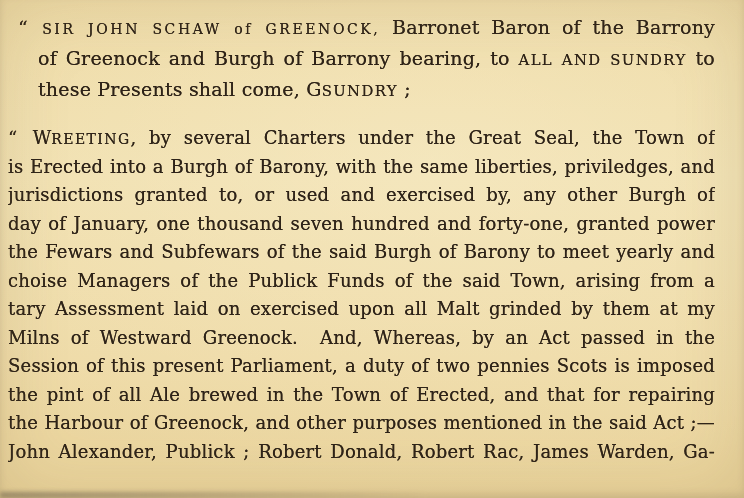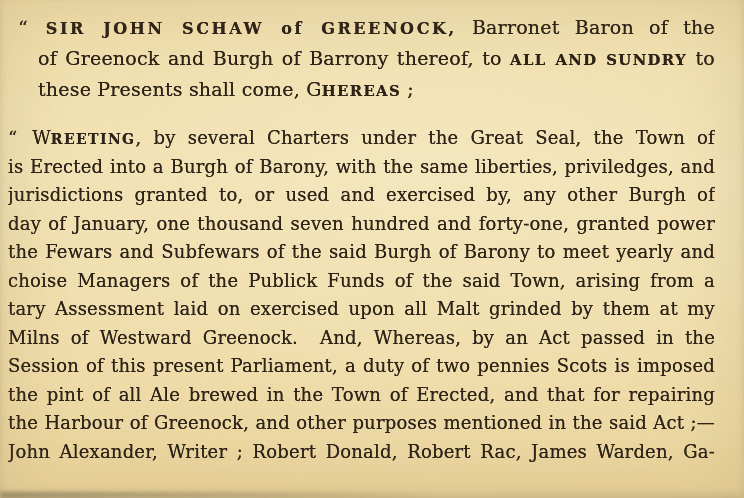--- a/index.html
+++ b/index.html
@@ -31,43 +31,43 @@
     text-align:justify;
     overflow:hidden;
     letter-spacing:0.2px;
     text-shadow:0 0 0.6px rgba(46,35,24,0.85);
     white-space:normal;
   }
   .line::after{content:"";display:inline-block;width:100%;height:0;}
   .line.no-just{text-align:left;}
   .line.no-just::after{content:none;}
   .line.indent{padding-left:20px;}
-  .seg-caps{font-size:16px;letter-spacing:2.6px;font-weight:bold;}
-  .seg-smallcaps{font-size:0.78em;letter-spacing:1.4px;font-weight:bold;}
+  .seg-caps{font-size:14px;letter-spacing:2.6px;}
+  .seg-smallcaps{font-size:0.78em;letter-spacing:1.4px;}
   .seg-quote{letter-spacing:1.5px;}
   .seg-plain{}
 </style>
 </head>
 <body>
 
 <div class="page">
   <div class="para p0">
       <div class="line"><span class="seg-quote">“ </span><span class="seg-caps">SIR JOHN SCHAW of GREENOCK,</span><span class="seg-plain"> Barronet Baron of the Barrony</span></div>
-      <div class="line indent"><span class="seg-plain">of Greenock and Burgh of Barrony thereof, to </span><span class="seg-smallcaps">ALL AND SUNDRY</span><span class="seg-plain"> to whom</span></div>
-      <div class="line no-just indent"><span class="seg-plain">these Presents shall come, G</span><span class="seg-smallcaps">HEREAS</span><span class="seg-plain"> ;</span></div>
+      <div class="line indent"><span class="seg-plain">of Greenock and Burgh of Barrony bearing, to </span><span class="seg-smallcaps">ALL AND SUNDRY</span><span class="seg-plain"> to whom</span></div>
+      <div class="line no-just indent"><span class="seg-plain">these Presents shall come, G</span><span class="seg-smallcaps">SUNDRY</span><span class="seg-plain"> ;</span></div>
     </div>
   <div class="para p1">
       <div class="line"><span class="seg-quote">“ </span><span class="seg-plain">W</span><span class="seg-smallcaps">REETING</span><span class="seg-plain">, by several Charters under the Great Seal, the Town of Greenock</span></div>
       <div class="line"><span class="seg-plain">is Erected into a Burgh of Barony, with the same liberties, priviledges, and</span></div>
       <div class="line"><span class="seg-plain">jurisdictions granted to, or used and exercised by, any other Burgh of Barony</span></div>
       <div class="line"><span class="seg-plain">day of January, one thousand seven hundred and forty-one, granted power to</span></div>
       <div class="line"><span class="seg-plain">the Fewars and Subfewars of the said Burgh of Barony to meet yearly and</span></div>
       <div class="line"><span class="seg-plain">choise Managers of the Publick Funds of the said Town, arising from a volun-</span></div>
       <div class="line"><span class="seg-plain">tary Assessment laid on exercised upon all Malt grinded by them at my</span></div>
       <div class="line"><span class="seg-plain">Milns of Westward Greenock.&nbsp; And, Whereas, by an Act passed in the fourth</span></div>
       <div class="line"><span class="seg-plain">Session of this present Parliament, a duty of two pennies Scots is imposed on</span></div>
       <div class="line"><span class="seg-plain">the pint of all Ale brewed in the Town of Erected, and that for repairing</span></div>
       <div class="line"><span class="seg-plain">the Harbour of Greenock, and other purposes mentioned in the said Act ;—and</span></div>
-      <div class="line"><span class="seg-plain">John Alexander, Writer ; Robert Donald, Robert Rac, James Warden, Ga-</span></div>
+      <div class="line"><span class="seg-plain">John Alexander, Publick ; Robert Donald, Robert Rac, James Warden, Ga-</span></div>
     </div>
   <div class="bottom-smudge"></div>
   <div class="vignette"></div>
 </div>
 
 </body></html>

